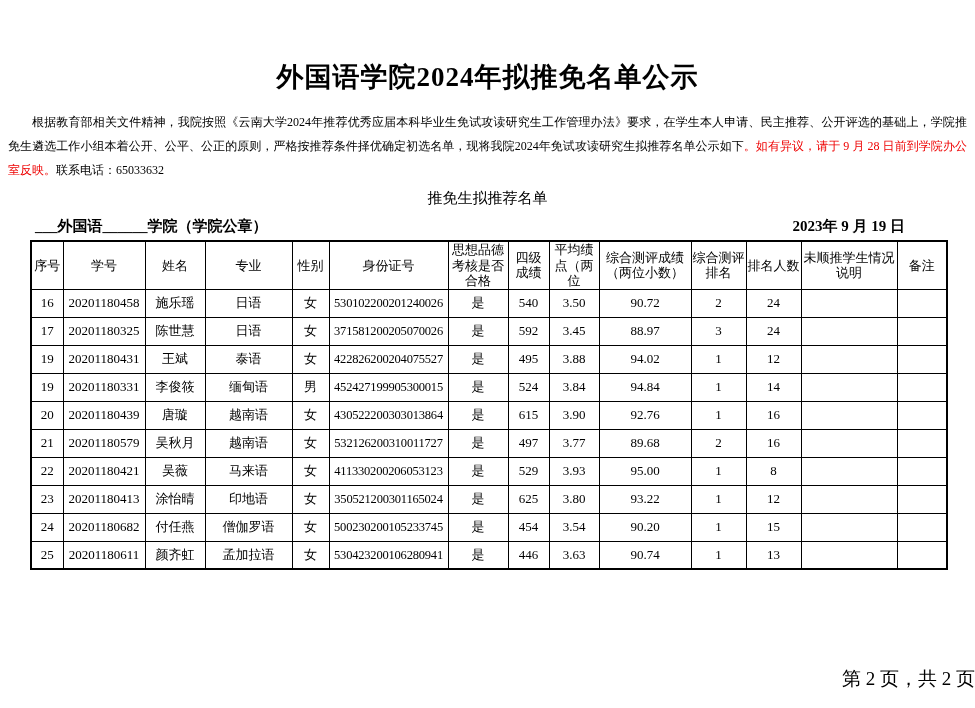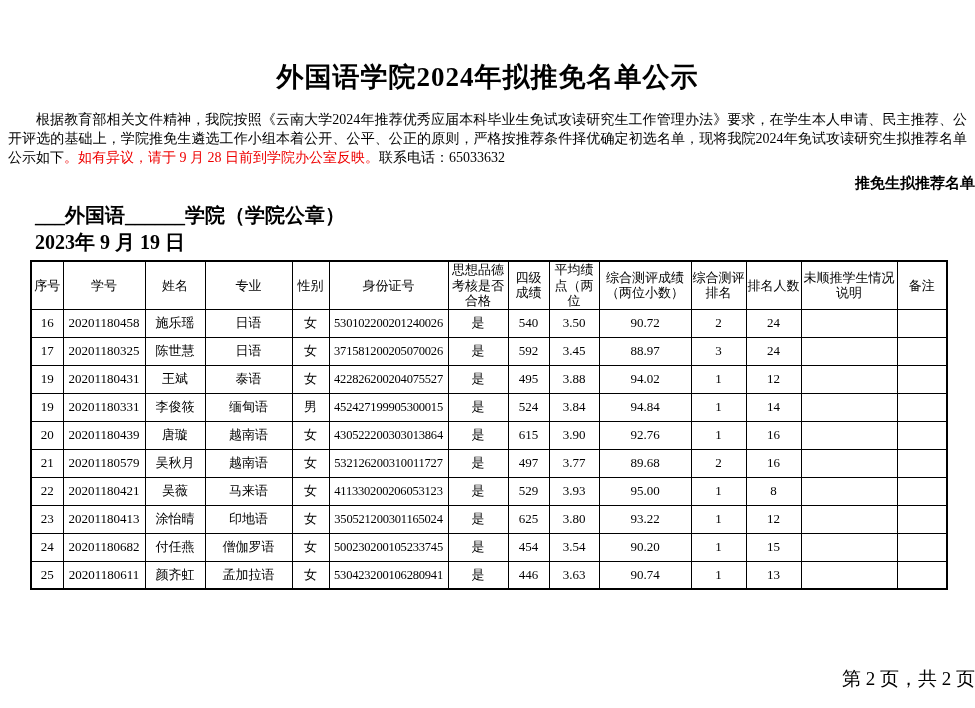--- a/index.html
+++ b/index.html
@@ -8,32 +8,32 @@
     background: #ffffff; color: #000000;
     font-family: "Liberation Serif", "DejaVu Serif", serif;
     position: relative; overflow: hidden;
   }
   .title {
     text-align: center; font-size: 27px; font-weight: bold;
     padding-top: 27px; letter-spacing: 1px; margin-top: 32px;
   }
   .intro {
     margin: 15px 8px 0 8px;
-    font-size: 14px; line-height: 19px;
+    font-size: 12px; line-height: 24px;
     text-align: justify; text-indent: 2em;
   }
   .red-notice { color: #ee0000; }
   .subtitle {
-    text-align: right; font-size: 15px; font-weight: bold;
+    text-align: center; font-size: 15px; font-weight: normal;
     margin-top: 7px;
   }
   .sig-row {
     display: flex; justify-content: space-between; align-items: baseline;
     margin: 9px 70px 4px 35px;
-    font-size: 20px; font-weight: bold; flex-direction: column;
+    font-size: 15px; font-weight: bold;
   }
   table.roster {
     border-collapse: collapse; table-layout: fixed;
     margin-left: 30px; width: 916px;
     border: 2px solid #000;
   }
   .roster th, .roster td {
     border: 1px solid #000; text-align: center; vertical-align: middle;
     padding: 0 1px; font-weight: normal; overflow: hidden;
   }

